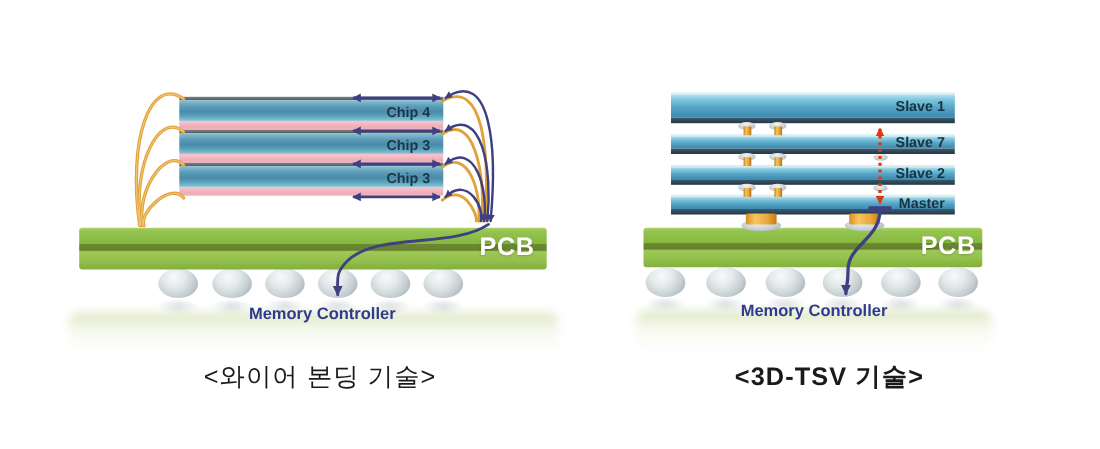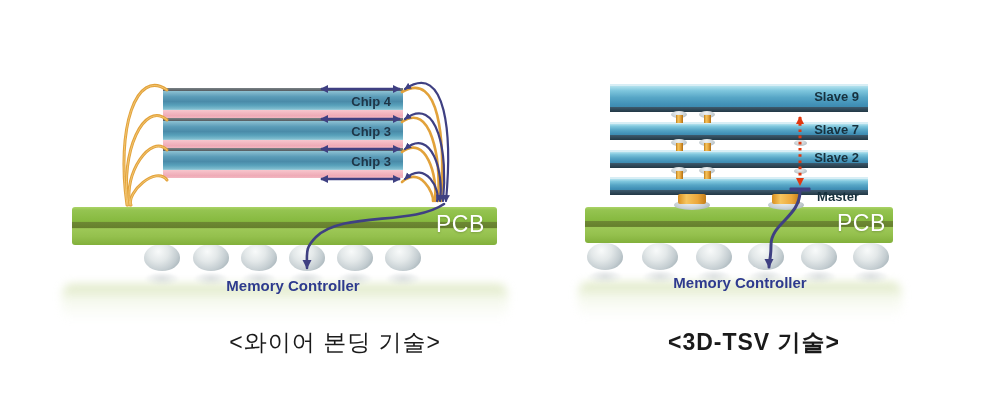--- a/index.html
+++ b/index.html
@@ -13,21 +13,21 @@
         background:radial-gradient(ellipse at 50% 40%,rgba(148,160,167,.6),rgba(148,160,167,0) 72%);}
 
   
   .ball{position:absolute;z-index:2;width:36px;height:27px;
         border-radius:50%/52% 52% 48% 48%;
         background:radial-gradient(circle at 40% 28%,#f8fafa 0%,#e3e8e9 35%,#c4cdd1 66%,#a0aeb4 90%,#93a1a8 100%);}
 
   
   .pcb{position:absolute;z-index:3;border-radius:3px;
        background:linear-gradient(180deg,#abd466 0%,#95c451 8%,#86b93f 38%,#6d8833 40%,#66802d 54%,#9dc857 57%,#94c04d 78%,#82b03b 100%);}
-  .pcb-label{position:absolute;z-index:5;font-size:23px;font-weight:normal;color:#ffffff;
+  .pcb-label{position:absolute;z-index:5;font-size:23px;font-weight:bold;color:#ffffff;
        letter-spacing:.5px;text-shadow:0 1px 2px rgba(40,60,10,.25);}
 
   
   .stackL{position:absolute;left:163px;top:88px;width:240px;height:120px;z-index:4;}
   .chipL{position:absolute;left:0;width:240px;height:46px;text-align:right;}
   .chipL .edge{position:absolute;top:0;left:0;right:0;height:3px;
        background:linear-gradient(180deg,#7b8286,#555d62);}
   .chipL .body{position:absolute;top:3px;left:0;right:0;height:19px;
        background:linear-gradient(180deg,#8ec2d3 0%,#5b9cb8 30%,#4a8ba9 55%,#57a0ba 75%,#7ab8cb 92%,#9ccfdd 100%);}
   .chipL .pink{position:absolute;top:22px;left:0;right:0;height:8px;
@@ -106,21 +106,21 @@
       <div class="chipL" style="top:60px">
         <div class="edge"></div>
         <div class="body"></div>
         <div class="lbl">Chip 3</div>
         <div class="pink"></div>
       </div>
     </div>
 
     <div class="mc-label" style="left:193px;top:277px;">Memory Controller</div>
 
-    <div class="caption" style="left:141px;top:327px;text-align:right;">&lt;와이어 본딩 기술&gt;</div>
+    <div class="caption" style="left:141px;top:327px;">&lt;와이어 본딩 기술&gt;</div>
   </div>
 
   <div>
 
     <div class="refl" style="left:578px;top:282px;width:324px;height:36px;"></div>
 
     <div class="ball-r" style="left:587px;top:271px"></div>
     <div class="ball-r" style="left:642px;top:271px"></div>
     <div class="ball-r" style="left:696px;top:271px"></div>
     <div class="ball-r" style="left:748px;top:271px"></div>
@@ -136,42 +136,42 @@
 
     <div class="pcb" style="left:585px;top:207px;width:308px;height:36px;"></div>
     <div class="pcb-label" style="left:837px;top:210px;">PCB</div>
 
     <div class="stackR">
 
       <div class="chipR" style="top:0;height:28px;">
         <div class="edge"></div>
         <div class="body" style="top:2px;height:21px;"></div>
         <div class="band" style="top:23px;"></div>
-        <div class="lbl" style="top:6px;">Slave 9</div>
+        <div class="lbl" style="top:6px;">Slave 1</div>
       </div>
 
       <div class="chipR" style="top:38px;height:18px;">
         <div class="edge"></div>
         <div class="body" style="top:2px;height:11px;"></div>
         <div class="band" style="top:13px;"></div>
         <div class="lbl" style="top:1px;">Slave 7</div>
       </div>
 
       <div class="chipR" style="top:66px;height:18px;">
         <div class="edge"></div>
         <div class="body" style="top:2px;height:11px;"></div>
         <div class="band" style="top:13px;"></div>
         <div class="lbl" style="top:1px;">Slave 2</div>
       </div>
 
       <div class="chipR" style="top:93px;height:18px;">
         <div class="edge"></div>
         <div class="body" style="top:2px;height:11px;"></div>
         <div class="band" style="top:13px;"></div>
-        <div class="lbl" style="top:1px;margin-top:12px;">Master</div>
+        <div class="lbl" style="top:1px;">Master</div>
       </div>
     </div>
 
     <div class="tsv-dome" style="left:671px;top:111px"></div>
     <div class="tsv-dome" style="left:699px;top:111px"></div>
     <div class="tsv-pillar" style="left:676px;top:115px;height:8px"></div>
     <div class="tsv-pillar" style="left:704px;top:115px;height:8px"></div>
 
     <div class="tsv-dome" style="left:671px;top:139px"></div>
     <div class="tsv-dome" style="left:699px;top:139px"></div>

